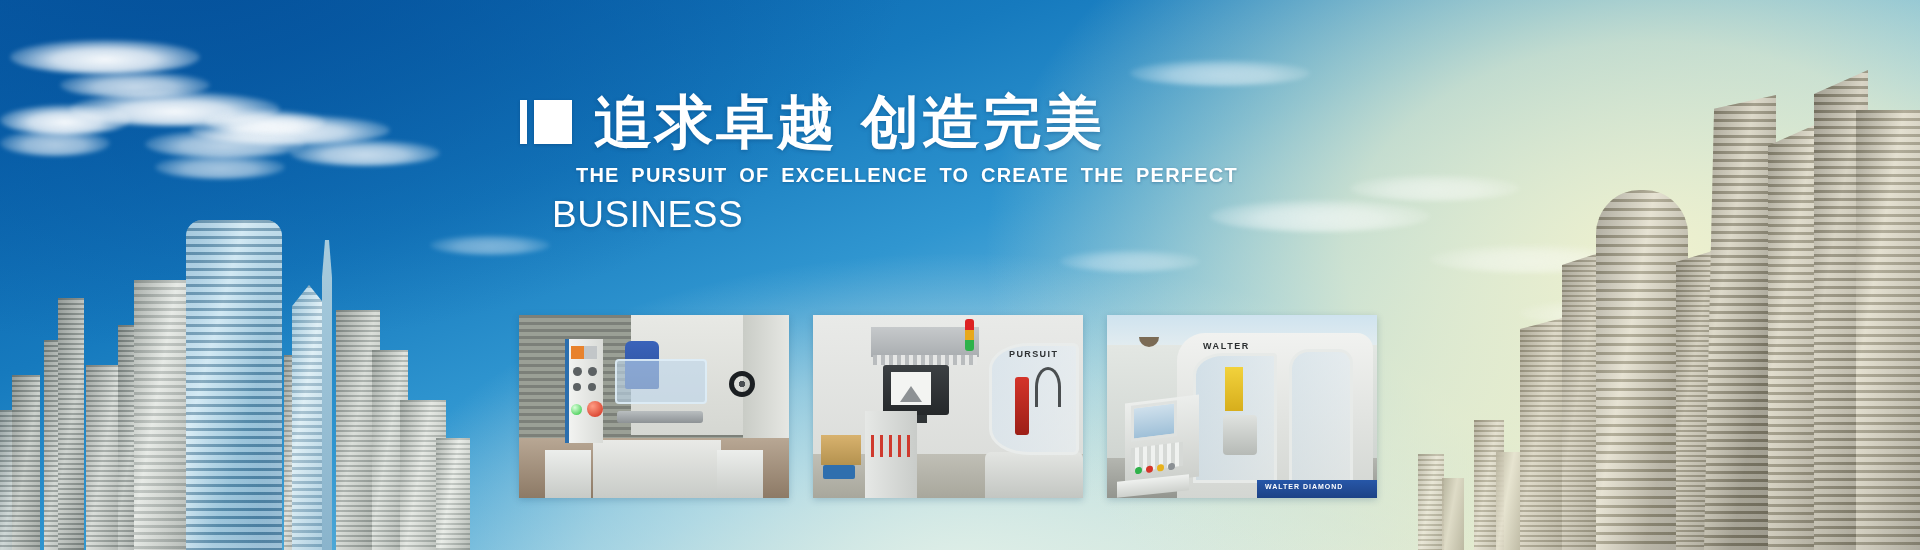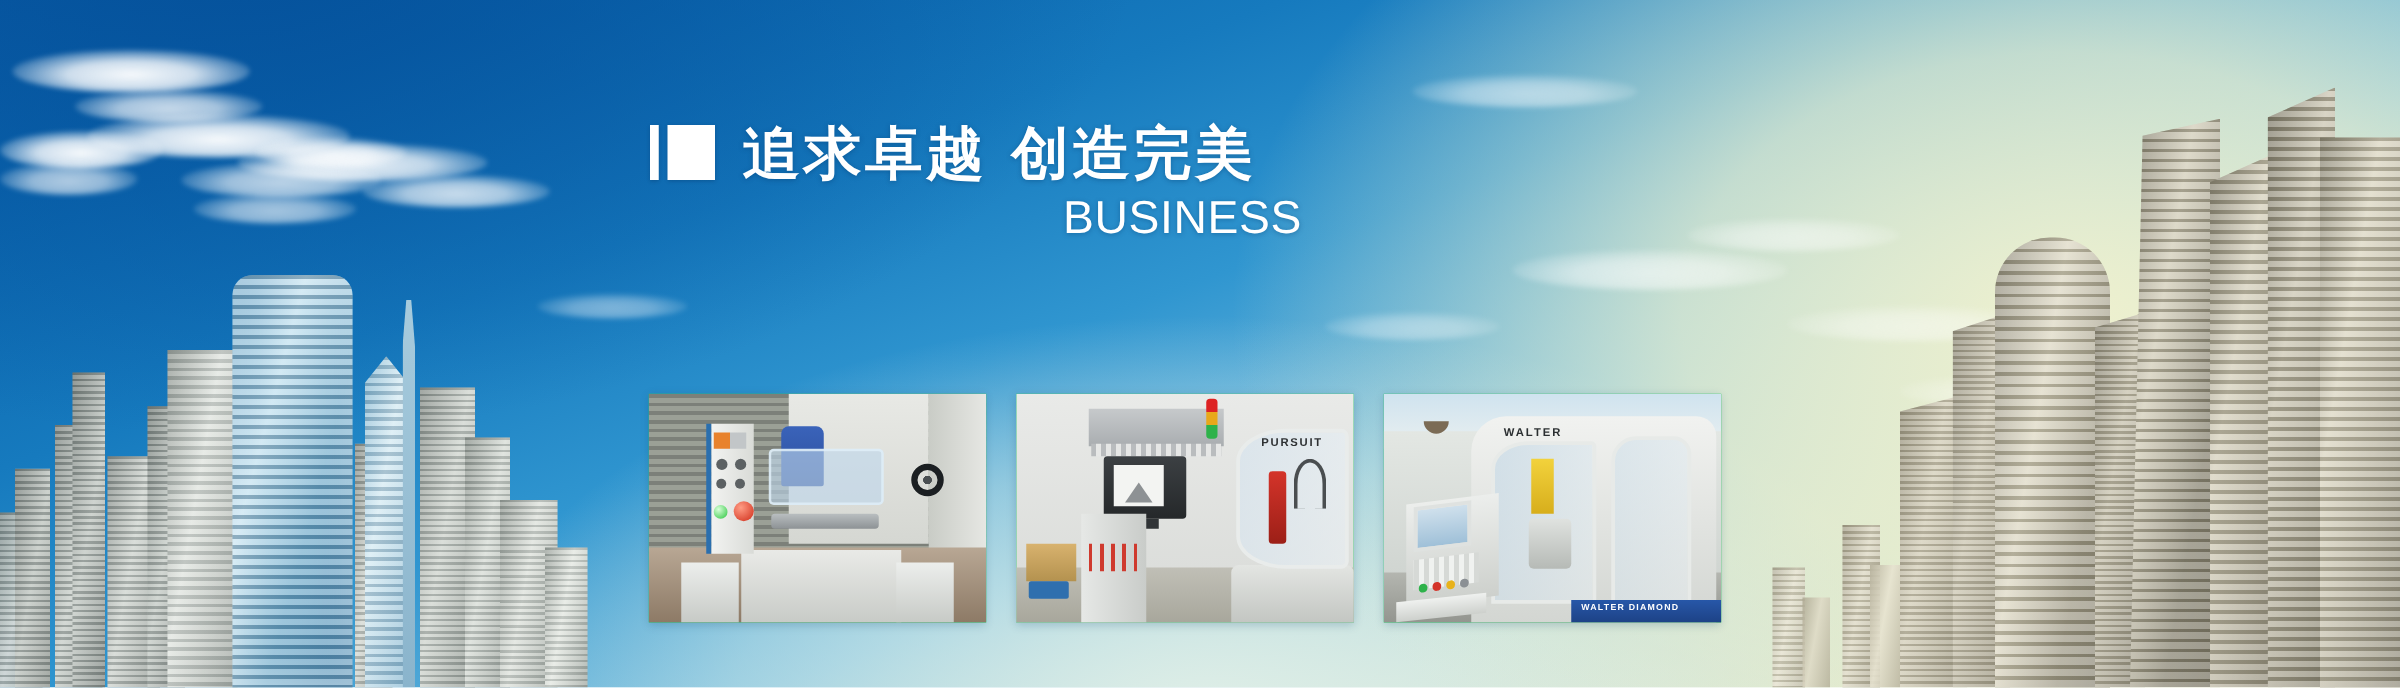--- a/index.html
+++ b/index.html
@@ -74,52 +74,51 @@
   .logo-bar{
     width:7px; height:44px; background:#ffffff;
     box-shadow:0 1px 3px rgba(0,40,80,.30);
   }
   .logo-sq{
     width:38px; height:44px; background:#ffffff;
     box-shadow:0 1px 3px rgba(0,40,80,.30);
   }
   .title-cn{
     font-family:"DejaVu Sans","Liberation Sans",sans-serif;
-    font-size:46px; line-height:48px;
+    font-size:58px; line-height:48px;
     font-weight:700; color:#ffffff;
     letter-spacing:3px;
     text-shadow:0 1px 4px rgba(0,55,105,.40);
     white-space:nowrap;
   }
   .subtitle-en{
     margin-top:17px; margin-left:56px;
     font-size:20px; line-height:24px;
     font-weight:600; color:#ffffff;
     letter-spacing:1.2px; word-spacing:5px;
     text-shadow:0 1px 3px rgba(0,55,105,.38);
     white-space:nowrap;
   }
   .word-business{
     margin-top:6px; margin-left:32px;
     font-size:37px; line-height:44px;
     font-weight:400; color:#ffffff;
     letter-spacing:.5px;
     text-shadow:0 1px 4px rgba(0,55,105,.38);
-    text-align:center;
   }
 
   
   .photos{
     position:absolute; left:519px; top:315px;
     display:flex; gap:24px;
   }
   .photo{
     width:270px; height:183px;
     position:relative; overflow:hidden;
-    background:#22c55e;
+    background:#d946ef;
     box-shadow:0 2px 7px rgba(10,60,100,.22);
   }
   .ph-layer{ position:absolute; inset:0; }
 
   
   .p1-wall{
     position:absolute; left:0; top:0; width:100%; height:128px;
     background:
       repeating-linear-gradient(to bottom,
         #7c8079 0px, #7c8079 3px, #9ba096 3px, #9ba096 7px);
@@ -434,20 +433,21 @@
 
   <div class="copy">
     <div class="title-row">
       <div class="logo-mark">
         <div class="logo-bar"></div>
         <div class="logo-sq"></div>
       </div>
       <div class="title-cn">追求卓越  创造完美</div>
     </div>
 
+    <div class="subtitle-en">THE PURSUIT OF EXCELLENCE TO CREATE THE PERFECT</div>
 
     <div class="word-business">BUSINESS</div>
   </div>
 
   <div class="photos">
 
     <div class="photo">
       <div class="ph-layer">
         <div class="p1-wall"></div>
         <div class="p1-panelwall"></div>

